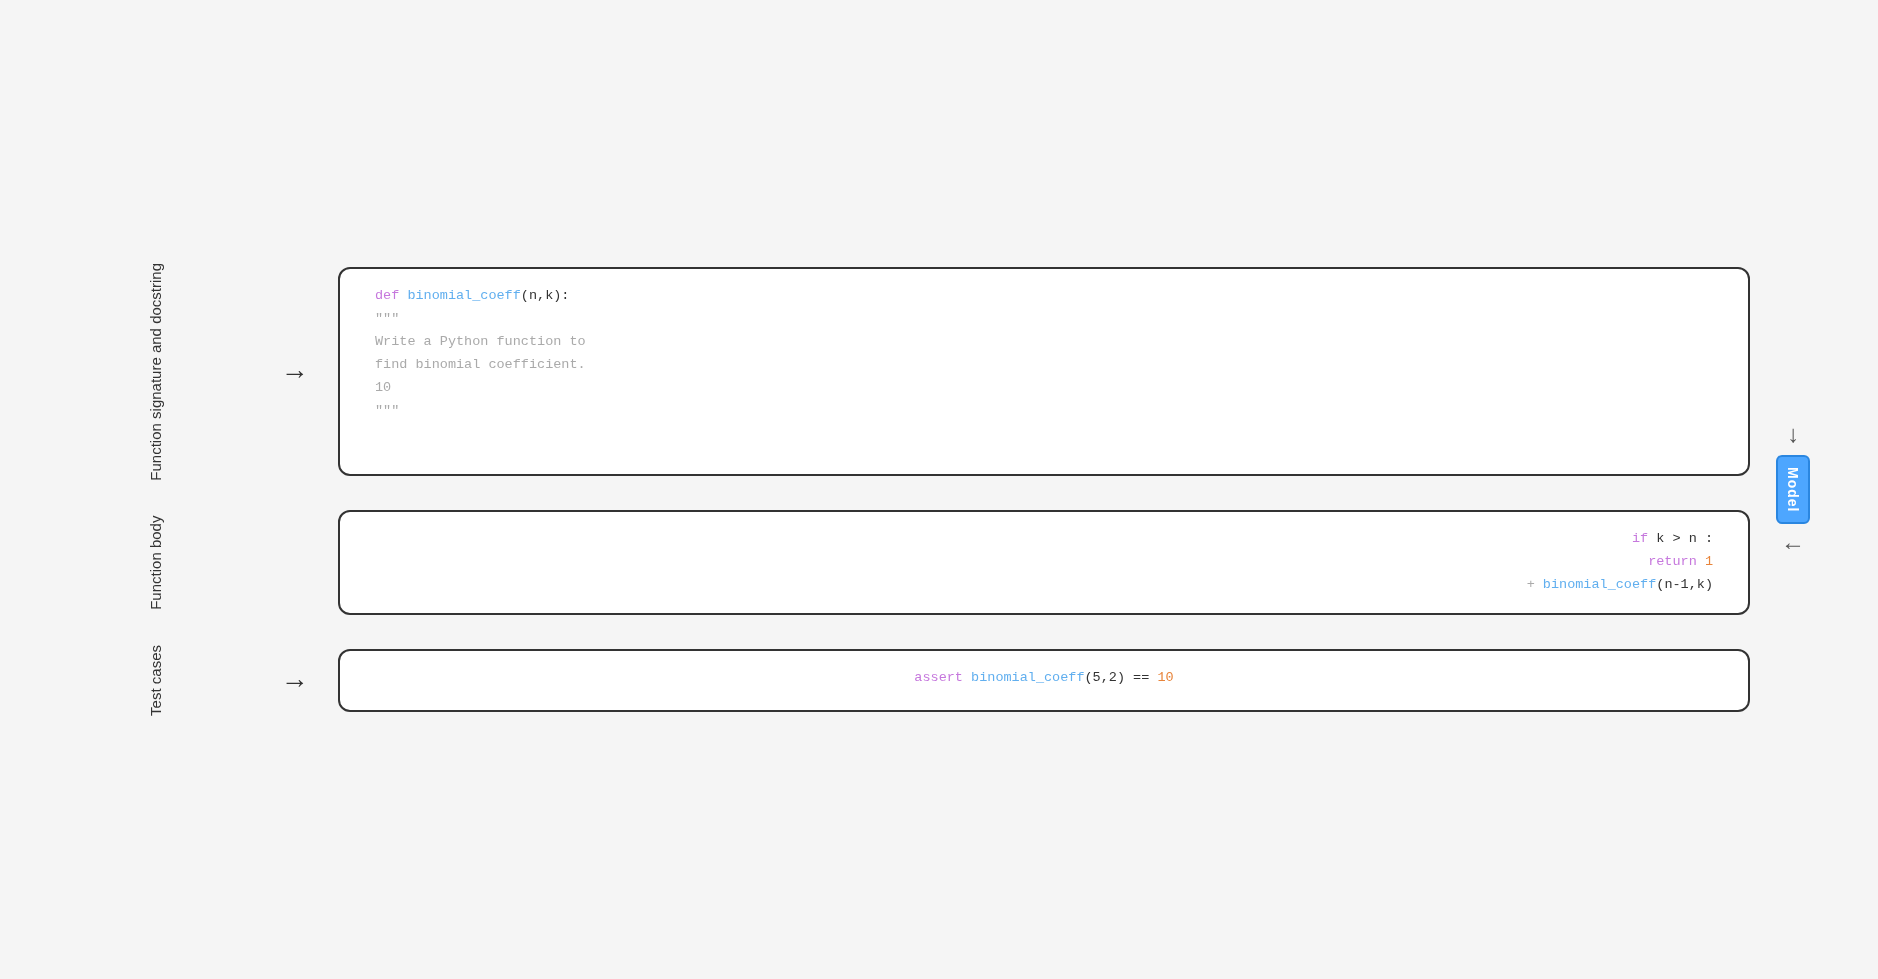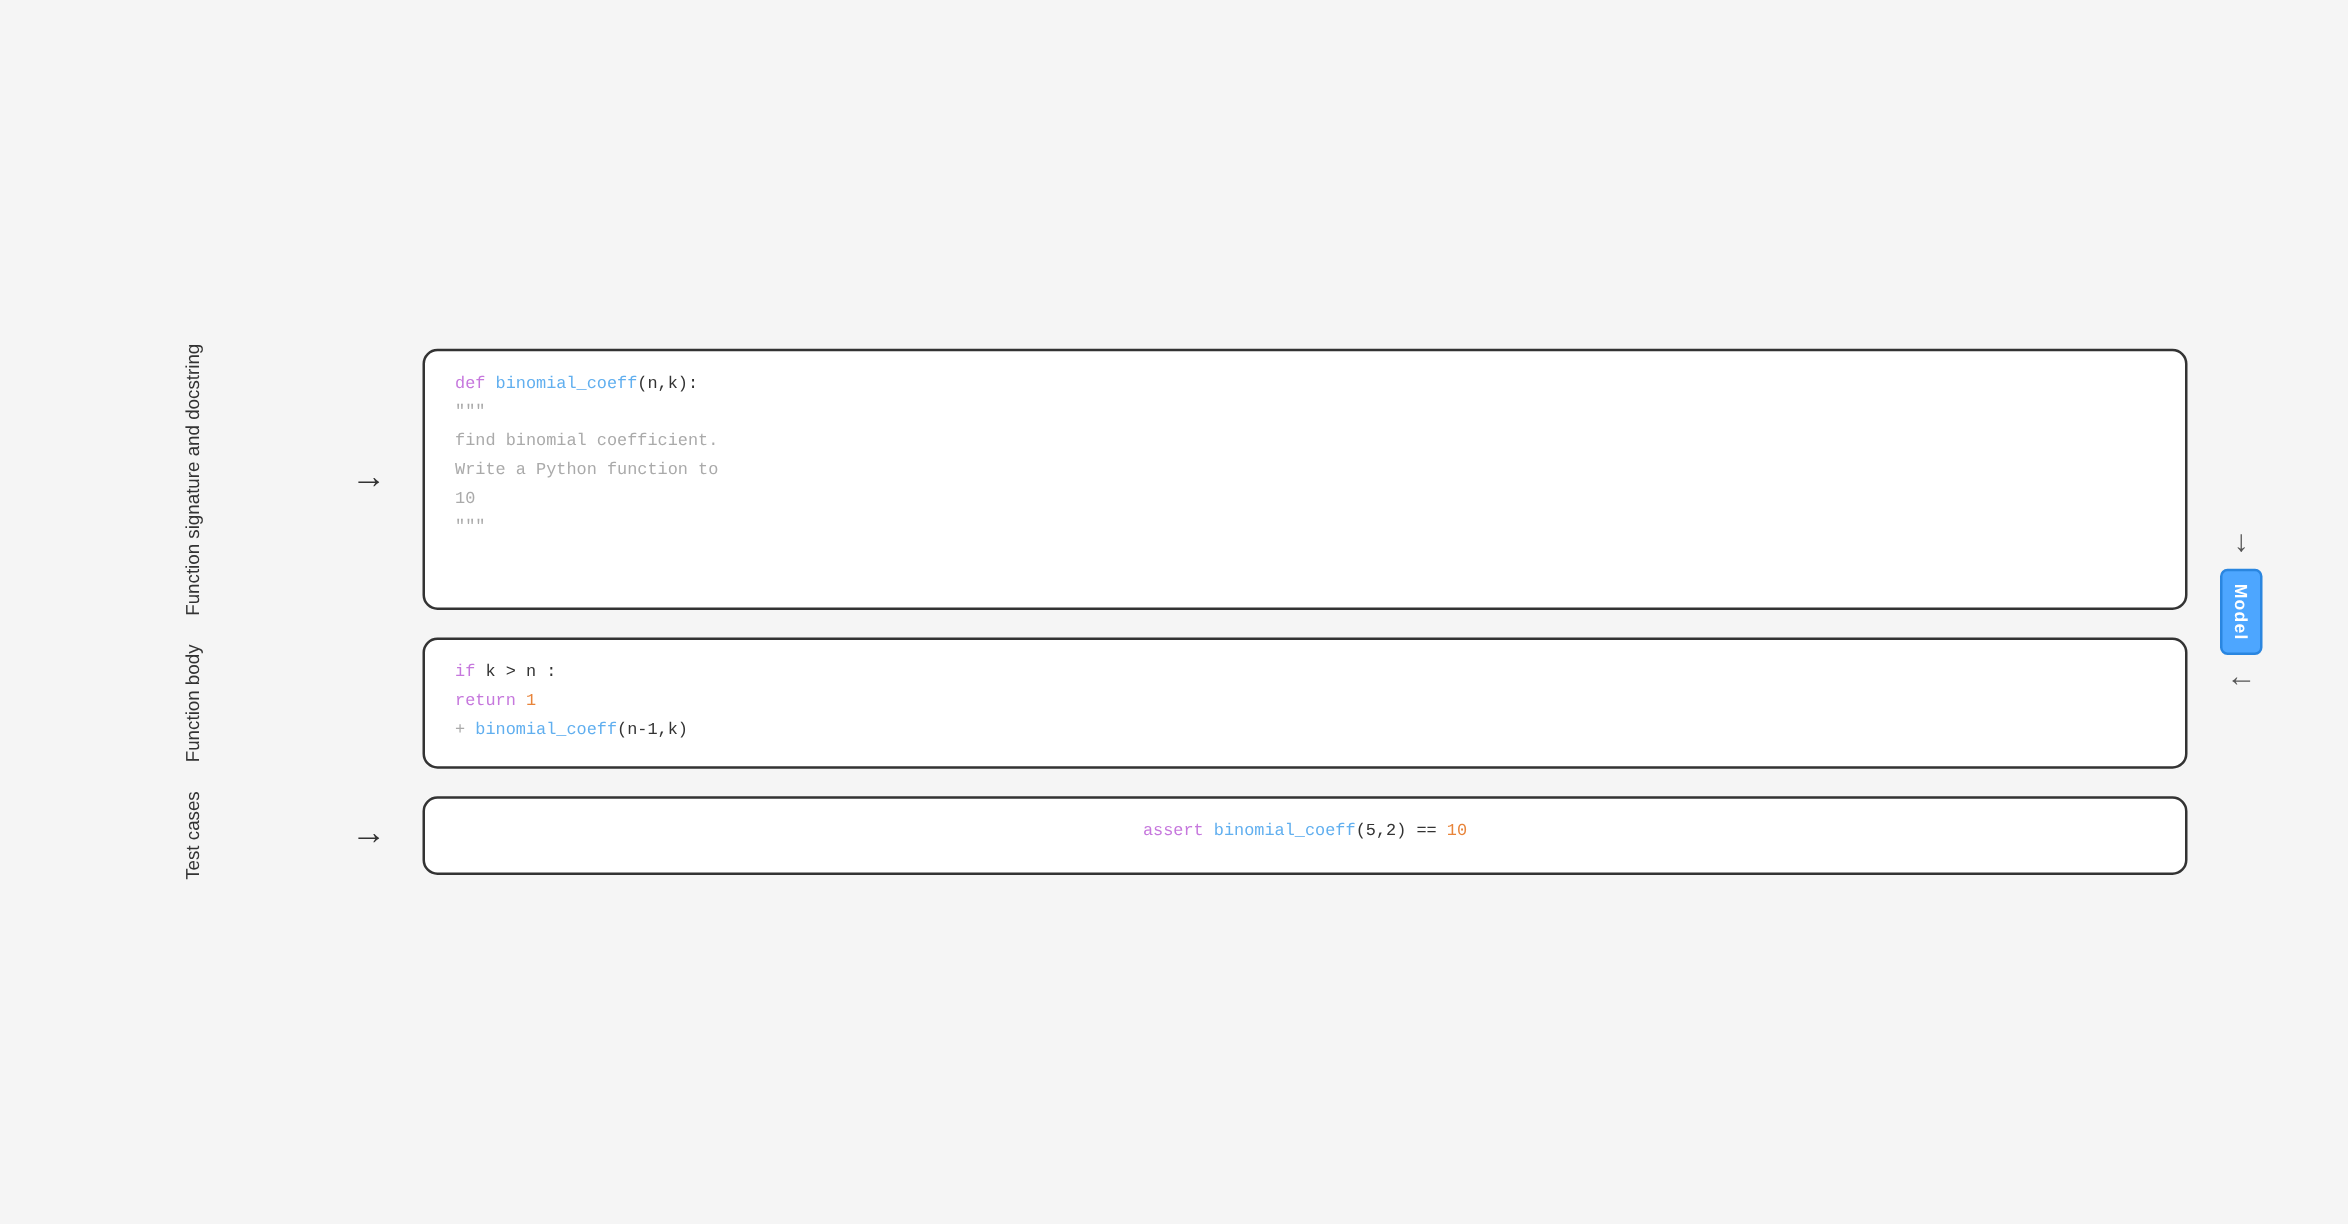--- a/index.html
+++ b/index.html
@@ -10,21 +10,21 @@
       width: 1878px;
       min-height: 979px;
       display: flex;
       align-items: center;
       justify-content: center;
       padding: 20px;
     }
     .code-box {
       border: 2px solid #333;
       border-radius: 12px;
-      padding: 16px 24px;
+      padding: 16px 35px;
       background: #fff;
       line-height: 1.7;
       font-size: 13.5px;
     }
     
     .kw { color: #c678dd; }
     .fn { color: #61afef; }
     .comment { color: #aaa; } 
     .paren { color: #333; }
     .orange { color: #e8843a; }
@@ -42,22 +42,22 @@
 and docstring</span>
     </div>
 
     <div style="display:flex; align-items:center; justify-content:center;">
       <span style="font-size:28px; color:#333;">→</span>
     </div>
 
     <div class="code-box" style="margin: 4px 8px;">
       <div><span class="kw">def </span><span class="fn">binomial_coeff</span><span class="paren">(n,k):</span></div>
       <div><span class="comment">    """</span></div>
+      <div><span class="comment">    Write a Python function to</span></div>
       <div><span class="comment">find binomial coefficient.</span></div>
-      <div><span class="comment">    Write a Python function to</span></div>
       <div><span class="comment">    10</span></div>
       <div><span class="comment">    """</span></div>
     </div>
 
     <div style="grid-row: 1 / 4; grid-column: 4; display:flex; flex-direction:column; align-items:center; justify-content:space-around; padding: 10px 5px;">
 
       <div style="display:flex; flex-direction:column; align-items:center; gap:6px;">
         <div style="font-size:24px; color:#555;">↓</div>
         <div style="background:#4da6ff; color:white; font-family:Arial,sans-serif; font-size:14px; font-weight:bold; padding:10px 7px; border-radius:6px; writing-mode:vertical-rl; letter-spacing:1px; border: 2px solid #2a86e0;">
           <span>Model</span>
@@ -65,21 +65,21 @@
         <div style="font-size:24px; color:#555;">←</div>
       </div>
     </div>
 
     <div style="writing-mode:vertical-rl; transform:rotate(180deg); font-family:Arial,sans-serif; font-size:15px; font-weight:500; color:#333; display:flex; align-items:center; justify-content:center;">
       <span>Function body</span>
     </div>
 
     <div></div>
 
-    <div class="code-box" style="margin: 0 8px;">
+    <div class="code-box" style="margin: 12px 8px; text-align: right;">
       <div><span class="gray">    </span><span class="kw">if </span><span class="paren">k &gt; n :</span></div>
       <div><span class="gray">        </span><span class="kw">return </span><span class="orange">1</span></div>
       <div><span class="gray">+ </span><span class="fn">binomial_coeff</span><span class="paren">(n-1,k)</span></div>
     </div>
 
     <div style="writing-mode:vertical-rl; transform:rotate(180deg); font-family:Arial,sans-serif; font-size:15px; font-weight:500; color:#333; display:flex; align-items:center; justify-content:center;">
       <span>Test cases</span>
     </div>
 
     <div style="display:flex; align-items:center; justify-content:center;">

